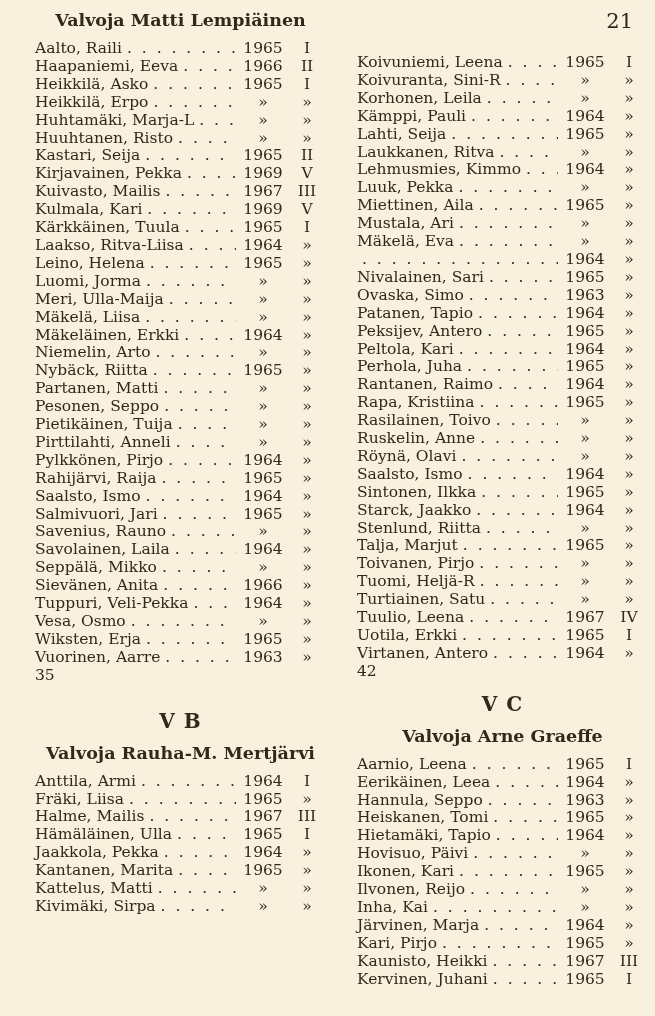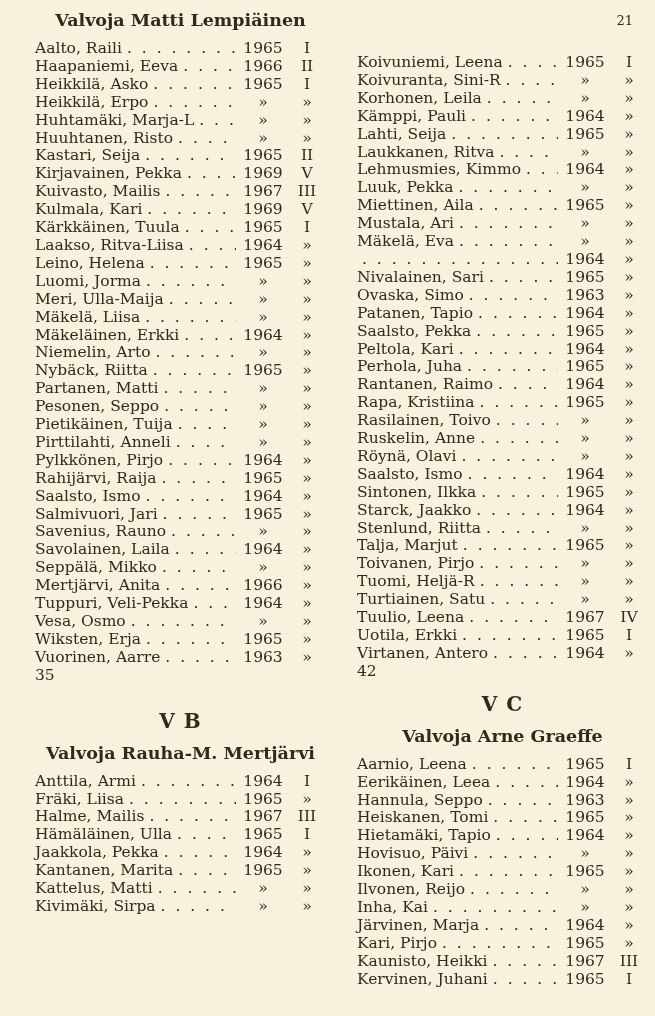--- a/index.html
+++ b/index.html
@@ -6,21 +6,21 @@
     margin: 0; padding: 0;
     width: 655px; height: 1016px;
     overflow: hidden;
     background: #f7f1de;
     font-family: "DejaVu Serif", serif;
     color: #33291a;
   }
   .page { position: relative; width: 655px; height: 1016px; }
   .page-number {
     position: absolute; top: 10px; right: 22px;
-    font-size: 13px; line-height: 22px;
+    font-size: 21px; line-height: 22px;
   }
   .columns {
     position: absolute; top: 0; left: 35px;
     display: flex; gap: 31px;
   }
   .col { width: 291px; }
   .heading {
     text-align: center; font-weight: bold;
     font-size: 20px; line-height: 24px;
     letter-spacing: 1px;
@@ -240,21 +240,21 @@
               <span class="year">1964</span>
               <span class="grade">»</span>
             </div>
             <div class="row">
               <span class="name">Seppälä, Mikko</span>
               <span class="dots"></span>
               <span class="year">»</span>
               <span class="grade">»</span>
             </div>
             <div class="row">
-              <span class="name">Mertjärvi, Anita</span>
+              <span class="name">Sievänen, Anita</span>
               <span class="dots"></span>
               <span class="year">1966</span>
               <span class="grade">»</span>
             </div>
             <div class="row">
               <span class="name">Tuppuri, Veli-Pekka</span>
               <span class="dots"></span>
               <span class="year">1964</span>
               <span class="grade">»</span>
             </div>
@@ -420,21 +420,21 @@
               <span class="year">1963</span>
               <span class="grade">»</span>
             </div>
             <div class="row">
               <span class="name">Patanen, Tapio</span>
               <span class="dots"></span>
               <span class="year">1964</span>
               <span class="grade">»</span>
             </div>
             <div class="row">
-              <span class="name">Saalsto, Pekka</span>
+              <span class="name">Peksijev, Antero</span>
               <span class="dots"></span>
               <span class="year">1965</span>
               <span class="grade">»</span>
             </div>
             <div class="row">
               <span class="name">Peltola, Kari</span>
               <span class="dots"></span>
               <span class="year">1964</span>
               <span class="grade">»</span>
             </div>

